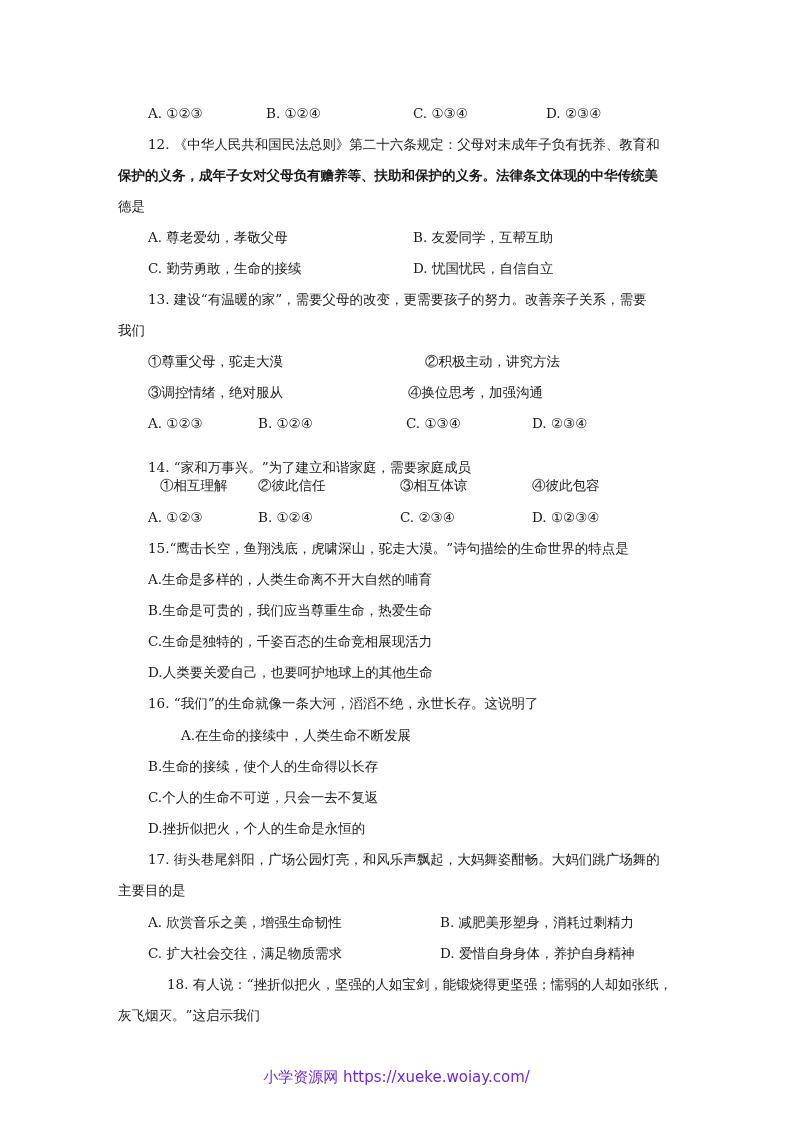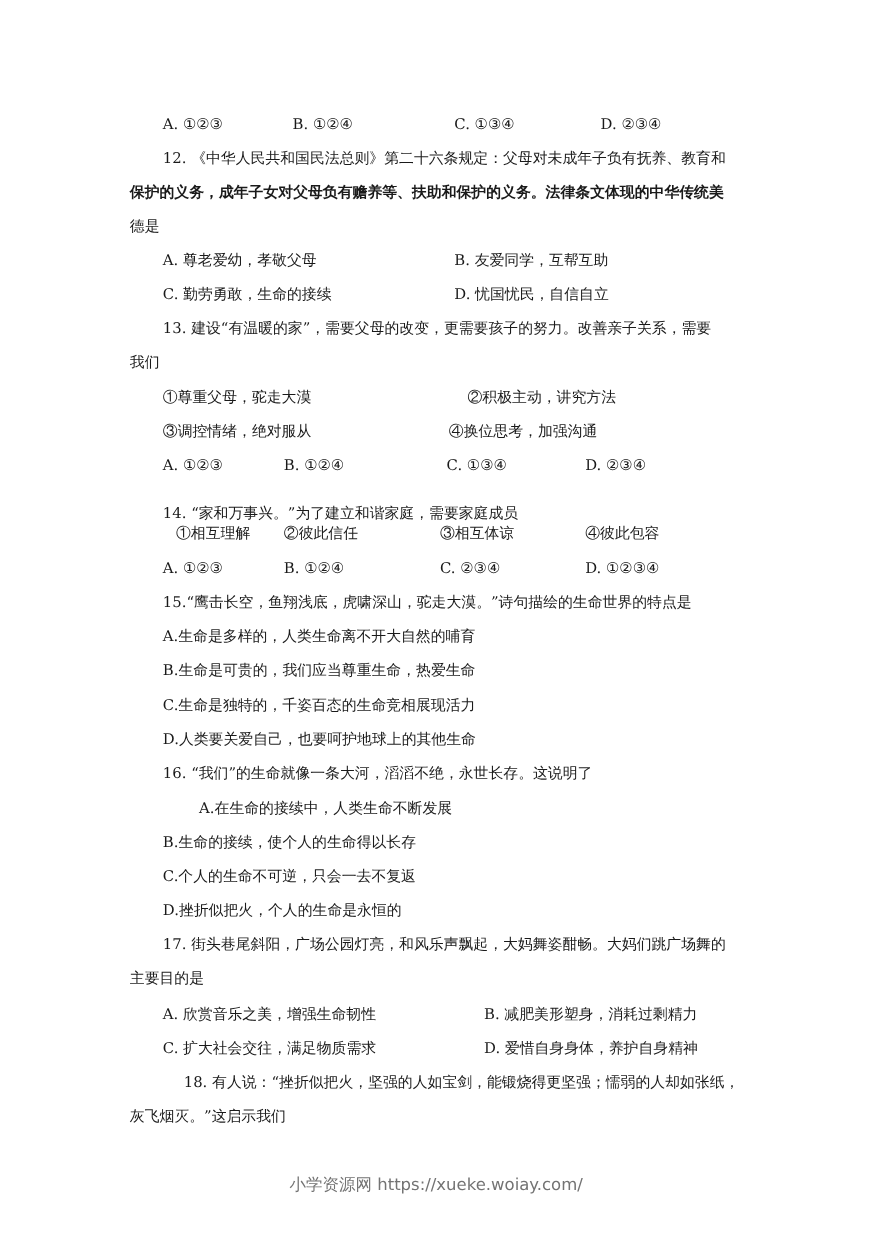--- a/index.html
+++ b/index.html
@@ -2,21 +2,21 @@
 <html><head>
 <meta charset="utf-8">
 <style>
   html, body { margin:0; padding:0; background:#ffffff; }
   body { width:793px; height:1122px; position:relative; overflow:hidden;
          font-family:"DejaVu Serif","Liberation Serif",serif; color:#1a1a1a; }
   .line { position:absolute; left:118px; font-size:13.5px; line-height:18px; white-space:nowrap; }
   .ind { left:148px; }
   .opt { position:absolute; white-space:nowrap; }
   .footer { position:absolute; top:1068px; left:0; width:793px; text-align:center;
-            font-family:"DejaVu Sans","Liberation Sans",sans-serif; font-size:15px; color:#737373; }
+            font-family:"DejaVu Sans","Liberation Sans",sans-serif; font-size:15px; color:#6d28d9; }
 </style>
 </head>
 <body>
 
 <div class="line ind" style="top:104px;">
   <span class="opt" style="left:0;">A. ①②③</span>
   <span class="opt" style="left:118px;">B. ①②④</span>
   <span class="opt" style="left:265px;">C. ①③④</span>
   <span class="opt" style="left:398px;">D. ②③④</span>
 </div>

